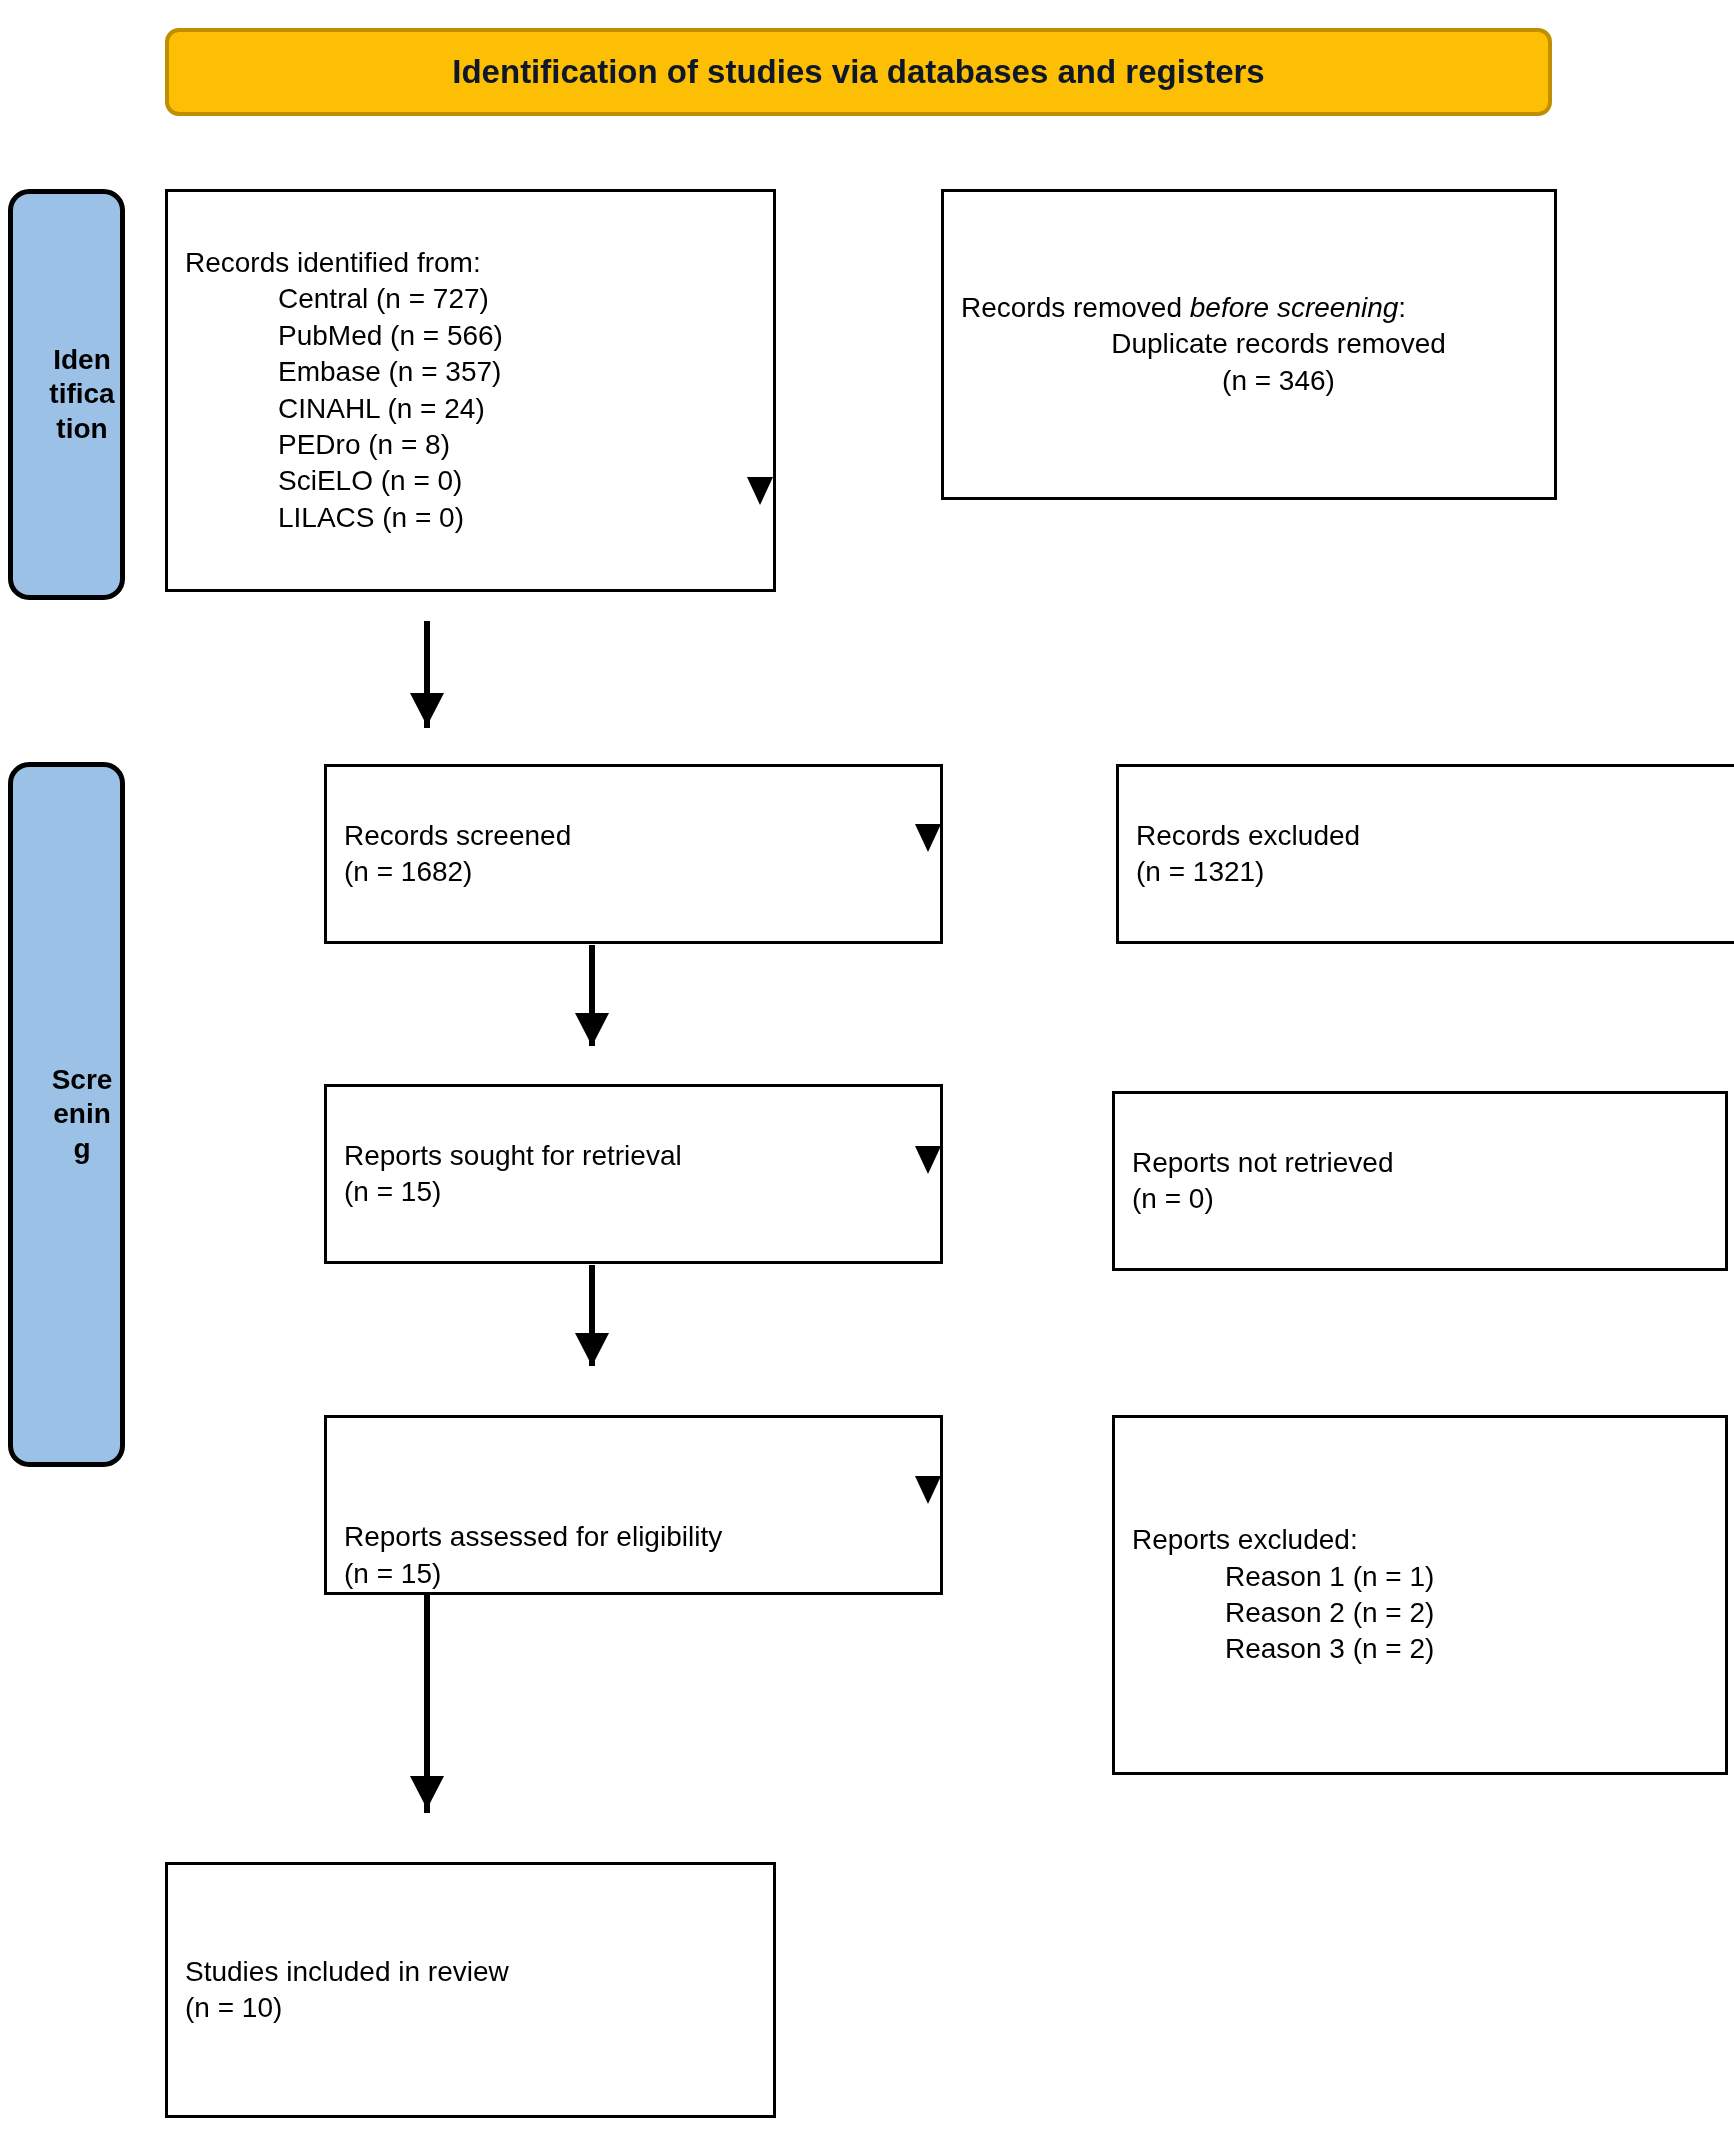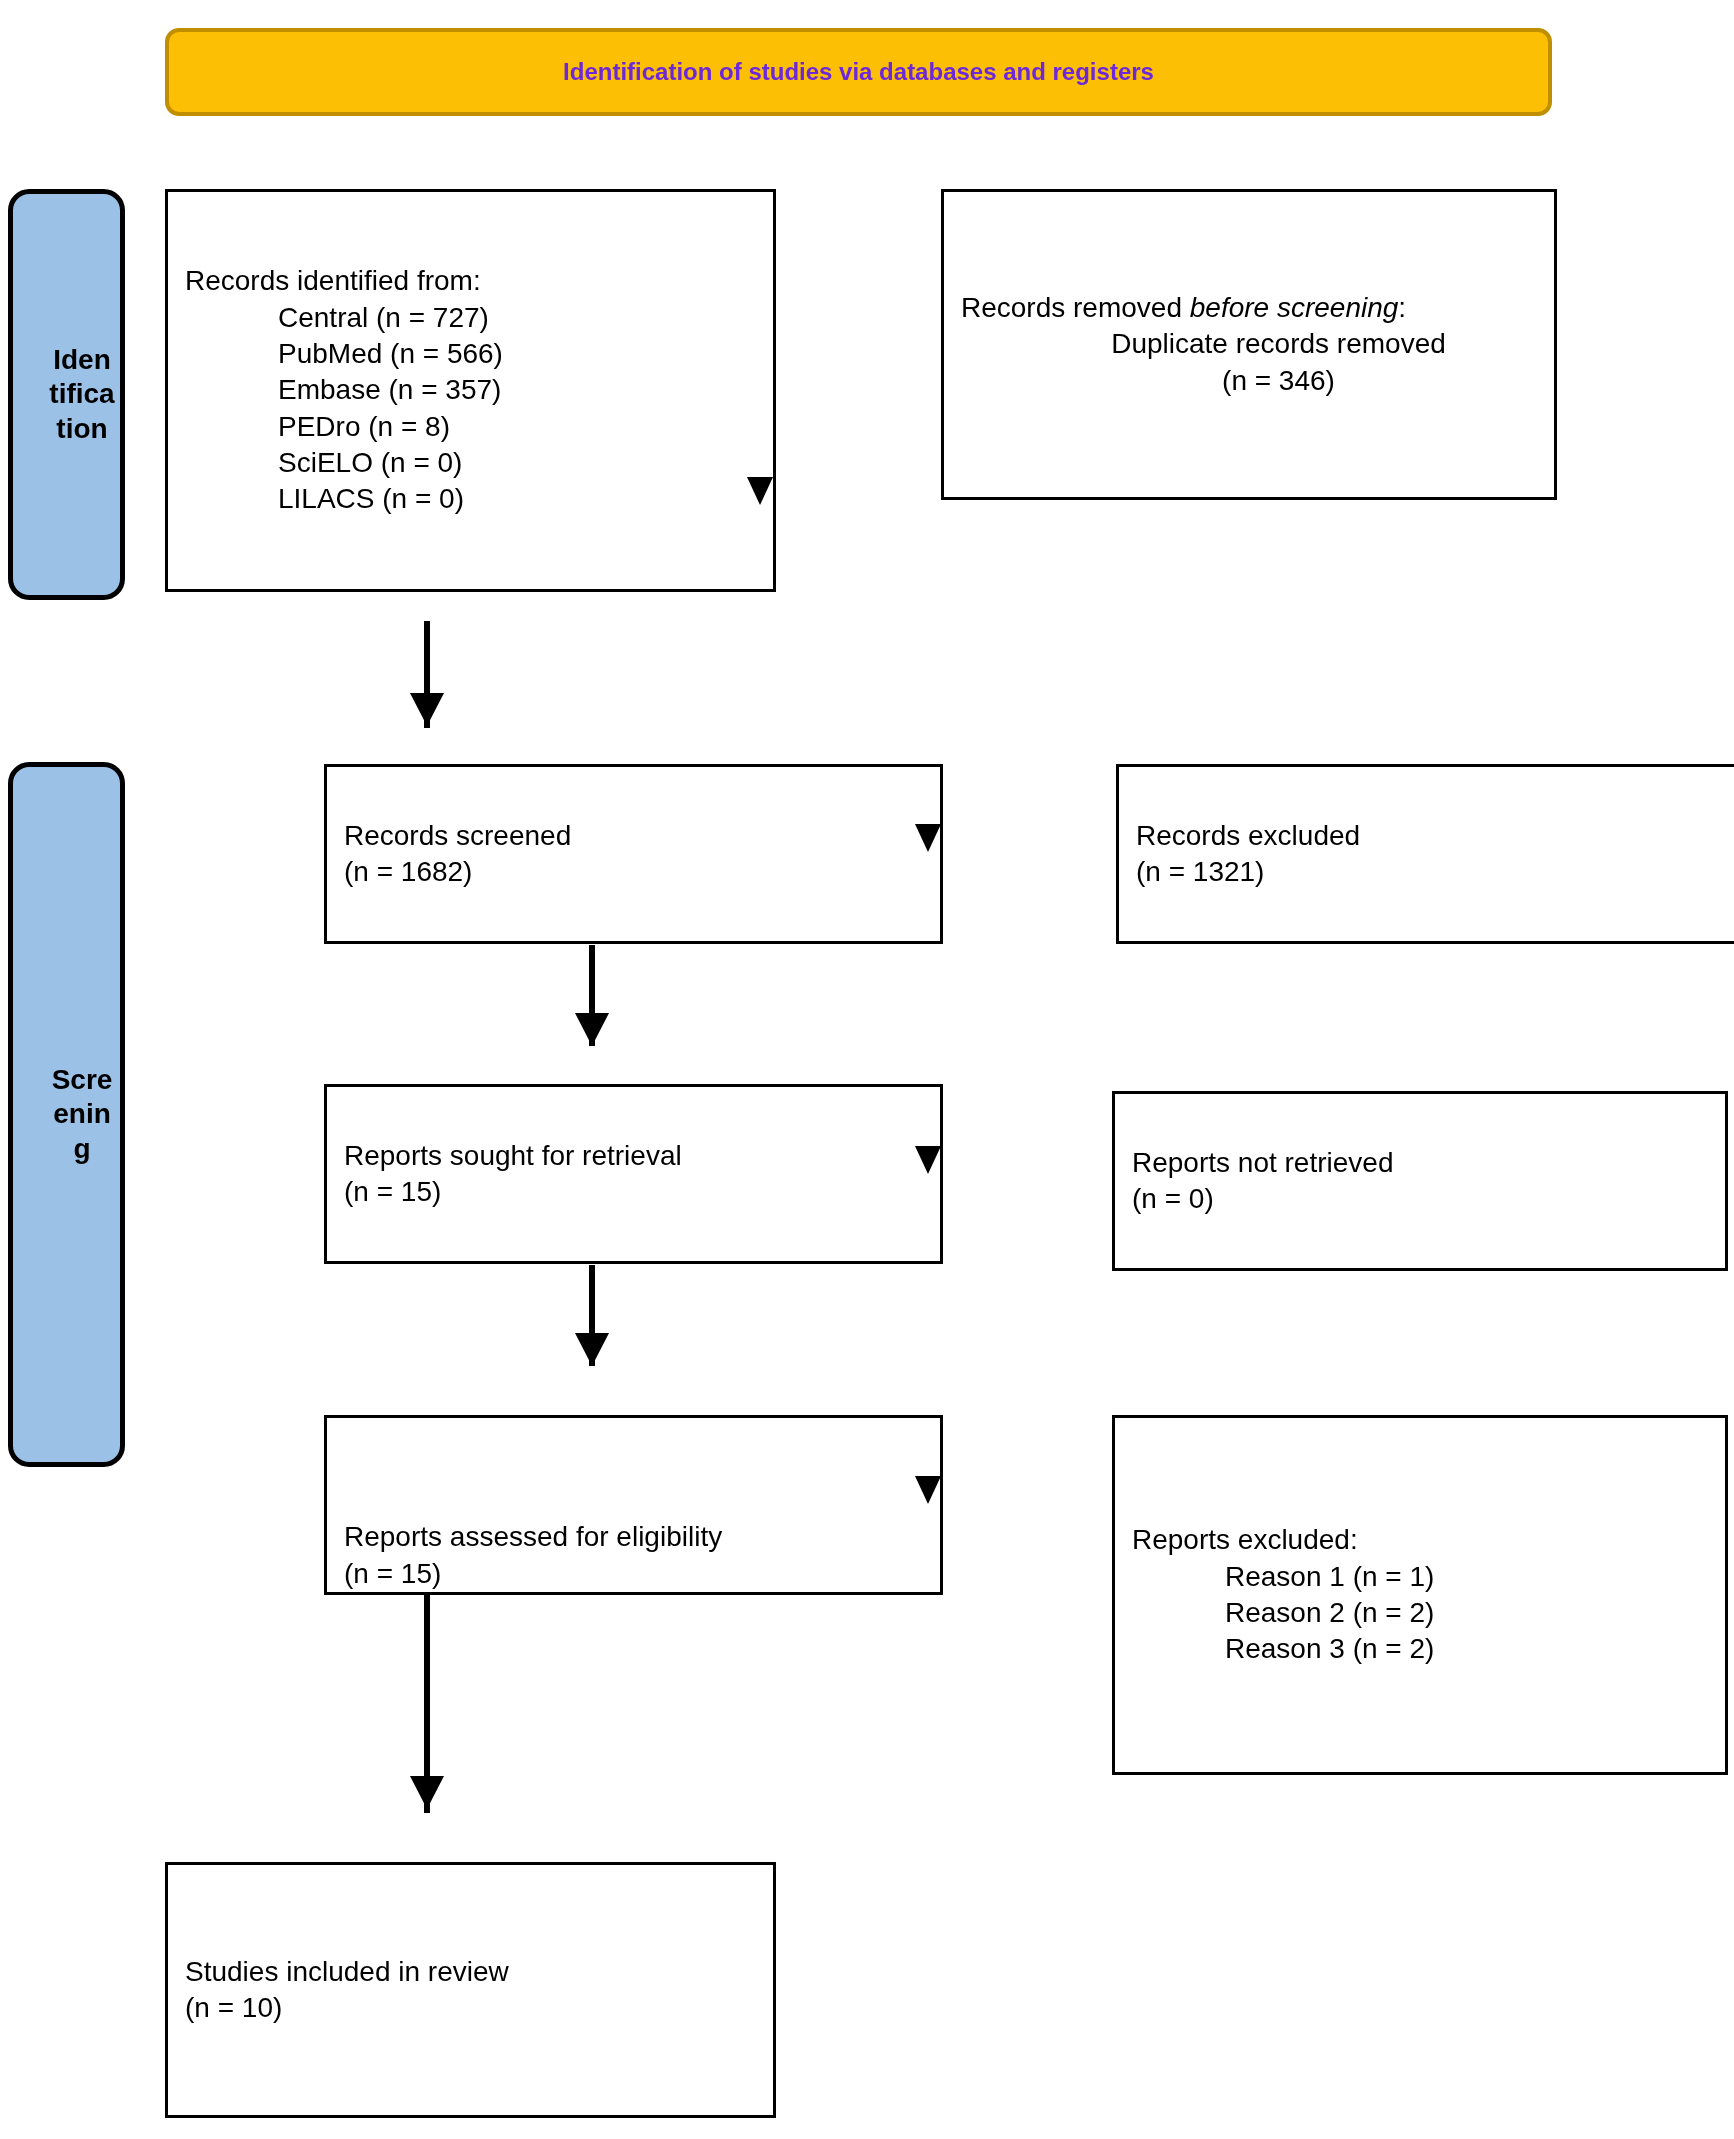--- a/index.html
+++ b/index.html
@@ -28,23 +28,23 @@
     height: 88px;
     background: #FCBF03;
     border: 4.8px solid #BF8F00;
     border-radius: 14px;
     box-sizing: border-box;
     display: flex;
     align-items: center;
     justify-content: center;
   }
   .title-banner .title-text {
-    font-size: 24px;
+    font-size: 33px;
     font-weight: bold;
-    color: #6d28d9;
+    color: #0f172a;
     letter-spacing: 0px;
     text-align: center;
   }
 
   
   .phase-pill {
     position: absolute;
     background: #9BC2E6;
     border: 5.3px solid #000000;
     border-radius: 21.3px;
@@ -128,20 +128,21 @@
   <div class="phase-pill" style="left:7.5px; top:189px; width:117px; height:411px;">
     <span class="phase-text">Identification</span>
   </div>
 
   <div class="flow-box" style="left:165px; top:189px; width:611px; height:403px;">
     <div class="box-body">
       <div class="line">Records identified from:</div>
       <div class="line indent">Central (n = 727)</div>
       <div class="line indent">PubMed (n = 566)</div>
       <div class="line indent">Embase (n = 357)</div>
+      <div class="line indent">CINAHL (n = 24)</div>
       <div class="line indent">PEDro (n = 8)</div>
       <div class="line indent">SciELO (n = 0)</div>
       <div class="line indent">LILACS (n = 0)</div>
     </div>
   </div>
 
   <div class="arrow-head-small" style="left:747px; top:477px;"></div>
 
   <div class="flow-box" style="left:941px; top:189px; width:616px; height:311px;">
     <div class="box-body">

